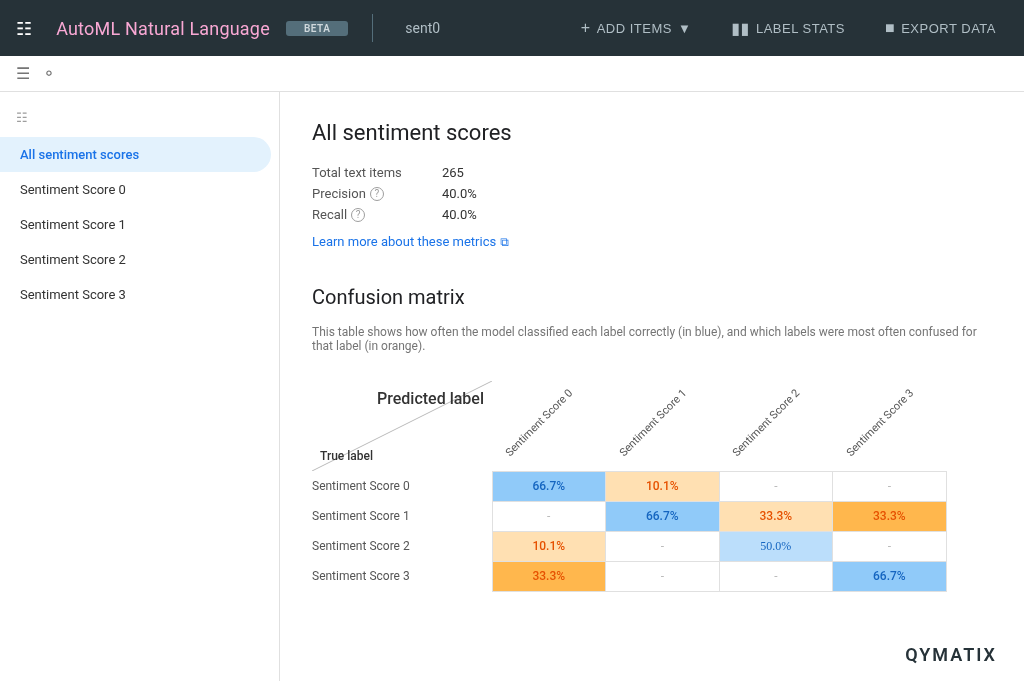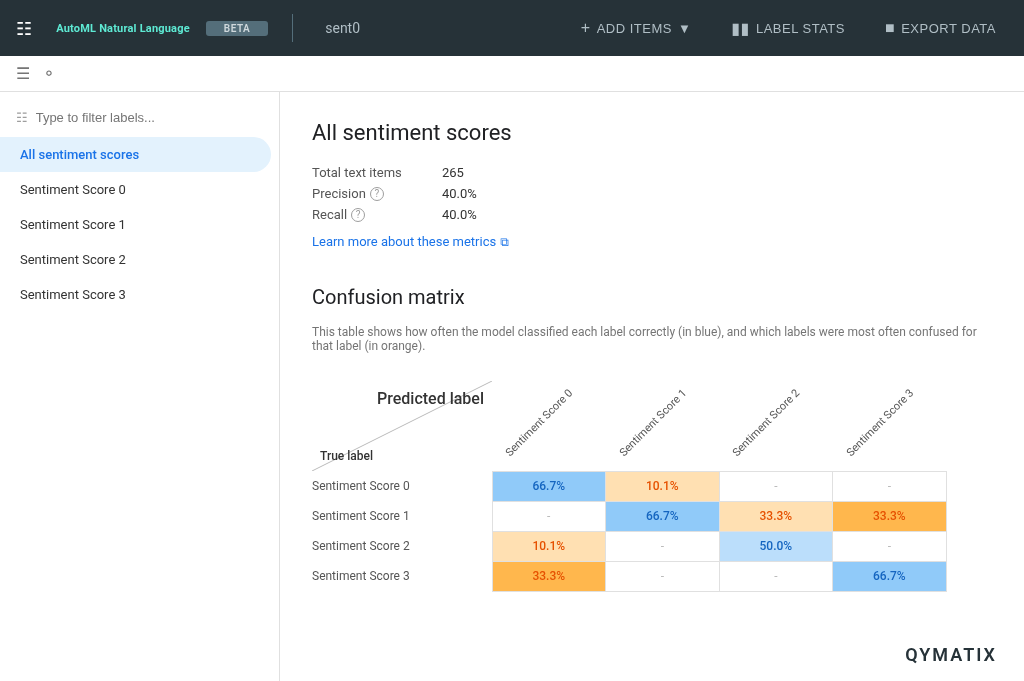--- a/index.html
+++ b/index.html
@@ -9,21 +9,21 @@
     .top-nav {
       background: #263238;
       height: 56px;
       display: flex;
       align-items: center;
       padding: 0 16px;
       gap: 16px;
       color: #fff;
     }
     .nav-menu-icon { color: #fff; font-size: 18px; margin-right: 8px; cursor: pointer; }
-    .nav-app-title { font-size: 11px; font-weight: 700; color: #5eead4; letter-spacing: 0.2px; }
+    .nav-app-title { font-size: 18px; font-weight: 400; color: #f9a8d4; letter-spacing: 0.2px; }
     .nav-beta-badge {
       background: #546e7a;
       color: #cfd8dc;
       font-size: 10px;
       font-weight: 600;
       padding: 2px 18px;
       border-radius: 3px;
       letter-spacing: 0.5px;
     }
     .nav-divider { width: 1px; height: 28px; background: #546e7a; margin: 0 8px; }
@@ -206,21 +206,21 @@
       width: 80px;
       height: 26px;
       text-align: center;
       vertical-align: middle;
       font-size: 12px;
       color: #555;
       border: 1px solid #e0e0e0;
       position: relative;
       margin-left: 16px;
     }
-    .matrix-cell.blue-1 { background: #bbdefb; color: #1565c0; font-weight: 500; }
+    .matrix-cell.blue-1 { background: #bbdefb; color: #1565c0; font-weight: 500; font-family: Liberation Serif, serif; }
     .matrix-cell.blue-2 { background: #90caf9; color: #1565c0; font-weight: 500; }
     .matrix-cell.orange-1 { background: #ffe0b2; color: #e65100; font-weight: 500; }
     .matrix-cell.orange-2 { background: #ffb74d; color: #e65100; font-weight: 500; }
     .matrix-cell.empty { color: #bbb; background: #fff; }
 
     
     .logo-area {
       position: absolute;
       bottom: 16px;
       right: 27px;
@@ -258,21 +258,20 @@
 <div class="secondary-nav">
   <span class="sec-nav-icon">☰</span>
   <span class="sec-nav-icon" style="margin-left:4px;">⚬</span>
 </div>
 
 <div class="main-layout">
 
   <aside class="sidebar">
     <div class="sidebar-filter">
       <span>☷</span>
-      <input type="text" placeholder="Type to filter labels..." style="">
     </div>
     <div class="sidebar-item active">
       <span>All sentiment scores</span>
     </div>
     <div class="sidebar-item">
       <span>Sentiment Score 0</span>
     </div>
     <div class="sidebar-item">
       <span>Sentiment Score 1</span>
     </div>

